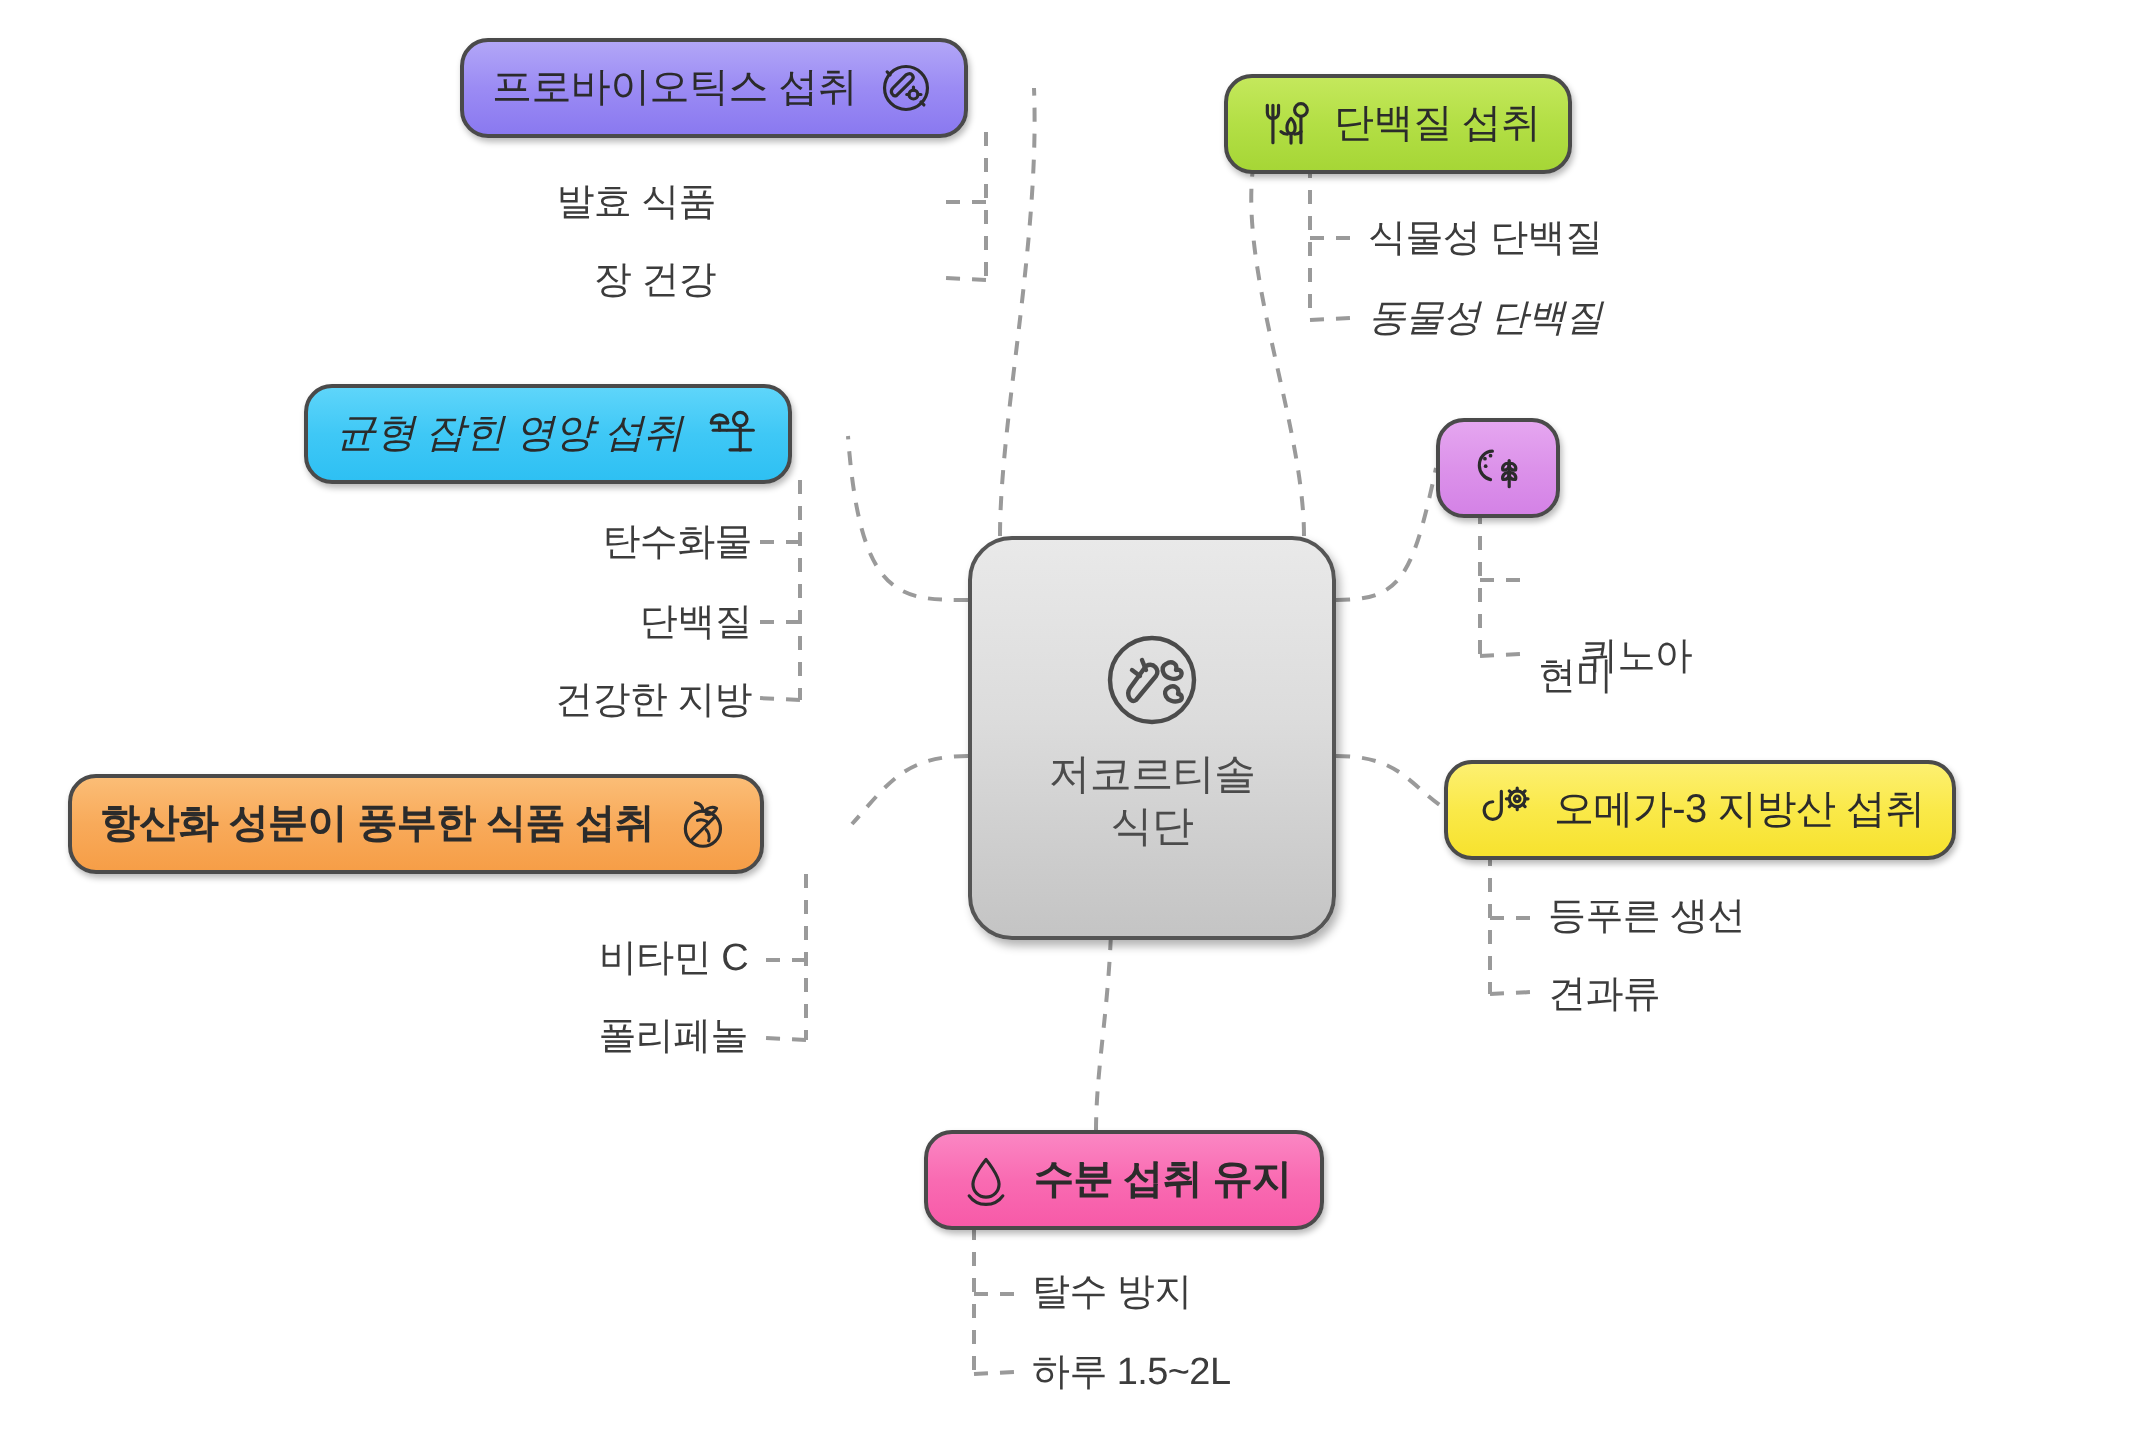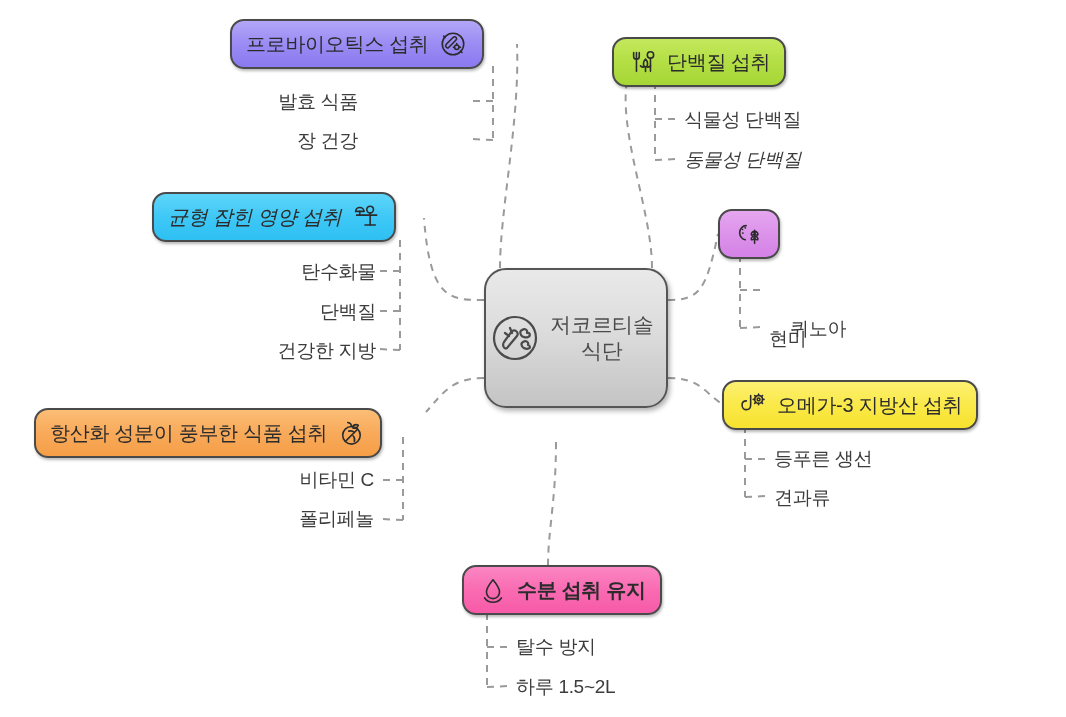--- a/index.html
+++ b/index.html
@@ -48,28 +48,29 @@
     justify-content: center;
     width: 30px; height: 30px;
     flex: 0 0 30px;
   }
   .node .icon svg { display: block; }
 
   
   #center-node {
     position: absolute;
     left: 484px; top: 268px;
-    width: 184px; height: 140px;
+    width: 184px; height: 202px;
     border: 2px solid #555;
     border-radius: 22px;
     background: linear-gradient(180deg, #e9e9e9 0%, #dcdcdc 45%, #c4c4c4 100%);
     box-shadow: 2px 3px 5px rgba(0,0,0,0.30);
     display: flex;
+    flex-direction: column;
     align-items: center;
-    justify-content: flex-start;
+    justify-content: center;
     gap: 6px;
   }
   #center-node .c-icon { width: 58px; height: 58px; }
   #center-node .c-label {
     font-size: 21px;
     color: #4b4b4b;
     text-align: center;
     line-height: 1.22;
     letter-spacing: -0.3px;
   }
@@ -225,21 +226,21 @@
         <path d="M21 12.5 c-2.4,-0.4 -4,1.6 -3.4,3.6 c2.2,0.4 3.8,-1.4 3.4,-3.6 z"></path>
         <path d="M21 12.5 c2.4,-0.4 4,1.6 3.4,3.6 c-2.2,0.4 -3.8,-1.4 -3.4,-3.6 z"></path>
         <path d="M21 17.5 c-2.4,-0.4 -4,1.6 -3.4,3.6 c2.2,0.4 3.8,-1.4 3.4,-3.6 z"></path>
         <path d="M21 17.5 c2.4,-0.4 4,1.6 3.4,3.6 c-2.2,0.4 -3.8,-1.4 -3.4,-3.6 z"></path>
       </svg>
     </span>
   </div>
   <div class="sub right" style="left:769px; top:281px;margin-top:48px;">현미</div>
   <div class="sub right" style="left:769px; top:319px;margin-left:21px;">퀴노아</div>
 
-  <div class="node n-orange" style="left:34px; top:408px;">
+  <div class="node n-orange" style="left:34px; top:387px;font-weight:bold;">
     <span class="label">항산화 성분이 풍부한 식품 섭취</span>
     <span class="icon">
       <svg viewBox="0 0 30 30" width="28" height="28" fill="none" stroke="#2b2b2b" stroke-width="1.7" stroke-linecap="round" stroke-linejoin="round">
         <circle cx="15.5" cy="17.5" r="9.4"></circle>
         <path d="M9 24 L22 11"></path>
         <path d="M12.6 13 c2,-0.6 4.6,0 6,1.4 M18.6 24 c0.6,-2 0,-4.6 -1.4,-6"></path>
         <path d="M15.5 8.1 c0,-2.4 -1.6,-4 -4,-4.4"></path>
         <path d="M16.4 8.2 c1.6,-2 4.2,-2.6 6.4,-1.6 c-0.8,2.2 -3.2,3.6 -5.6,3.2"></path>
       </svg>
     </span>

